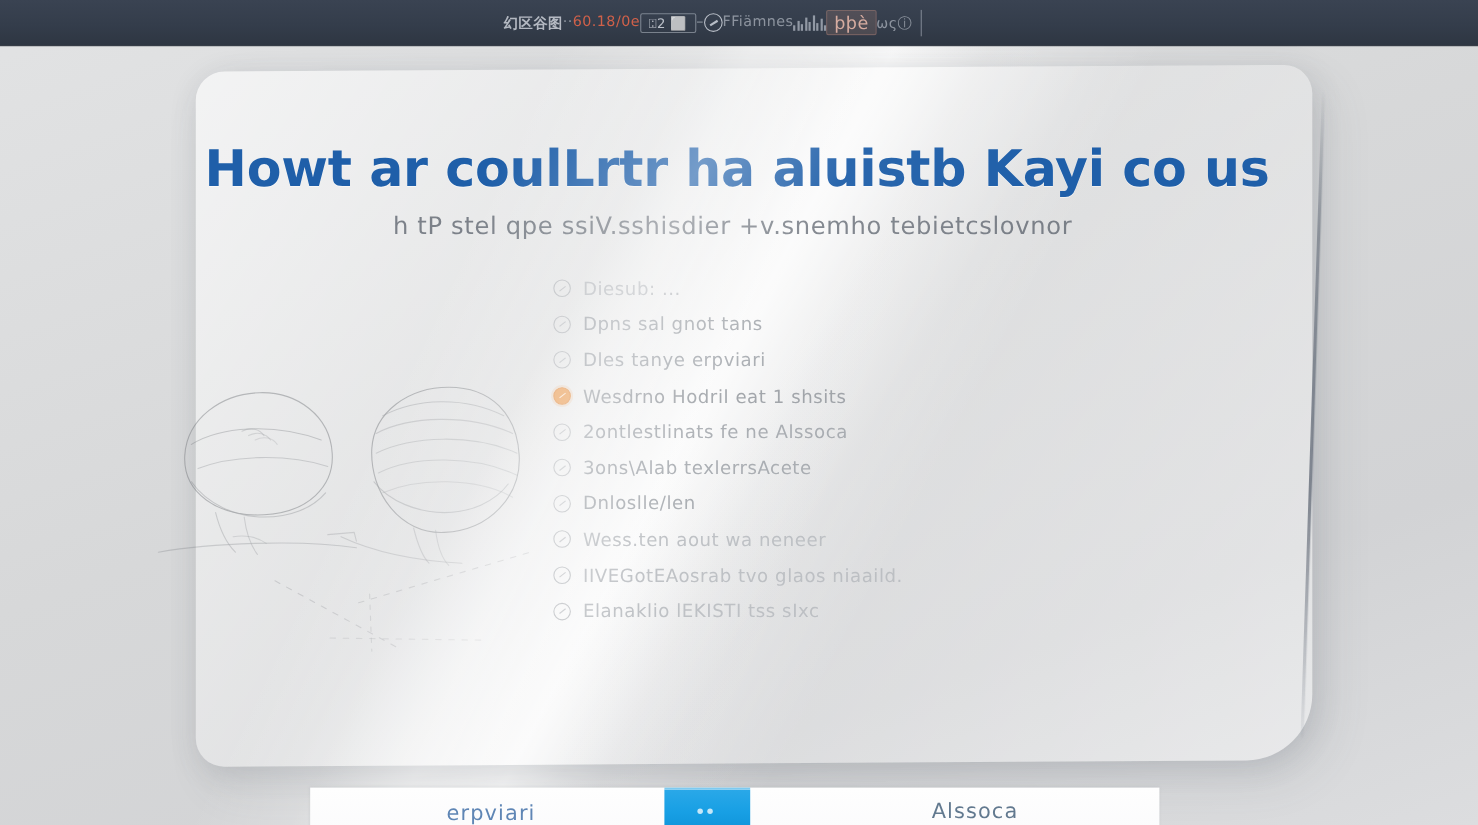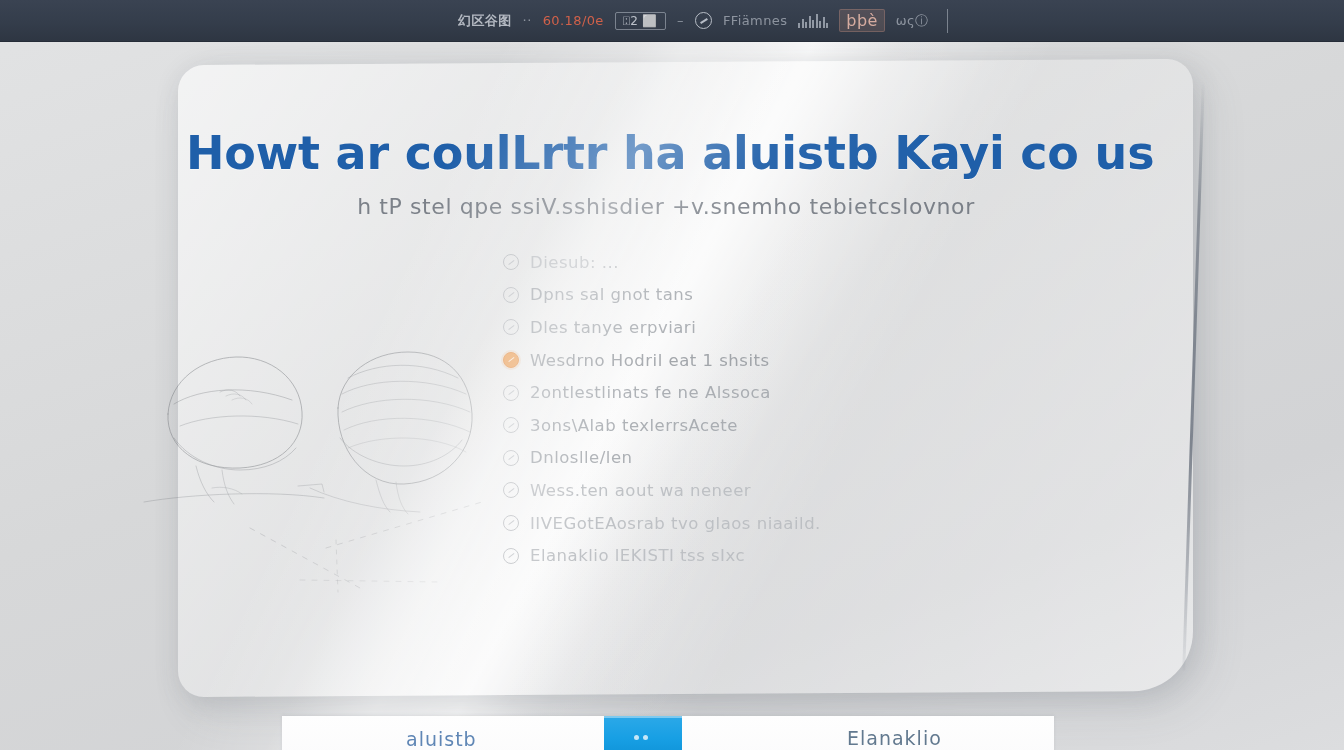--- a/index.html
+++ b/index.html
@@ -29,21 +29,20 @@
   
   .toolbar {
     position:absolute; left:0; top:0;
     width:1344px; height:42px;
     background:linear-gradient(180deg,#3a4352 0%,#343d4b 55%,#2e3642 100%);
     border-bottom:1px solid #262d38;
     display:flex; align-items:center;
   }
   .toolbar-inner {
     display:flex; align-items:center;
-    gap:11px;
     margin-left:458px;
     filter:blur(0.55px);
   }
   .tb-item {
     font-size:13px;
     letter-spacing:0.4px;
     white-space:nowrap;
     opacity:0.9;
     font-family:"DejaVu Sans", sans-serif;
   }
@@ -383,24 +382,24 @@
     <div class="check-row faint">
       <span class="bullet"></span>
       <span class="check-label">Elanaklio lEKISTI tss sIxc</span>
     </div>
   </div>
 
   <div class="streak"></div>
 
   <div class="bottombar">
 
-    <span class="bb-left">aluistb</span>
+    <span class="bb-left">erpviari</span>
 
     <div class="bb-primary">
       <i></i>
       <i></i>
       <span></span>
     </div>
 
-    <span class="bb-right">Elanaklio</span>
+    <span class="bb-right">Alssoca</span>
   </div>
 
 </div>
 
 </body></html>

